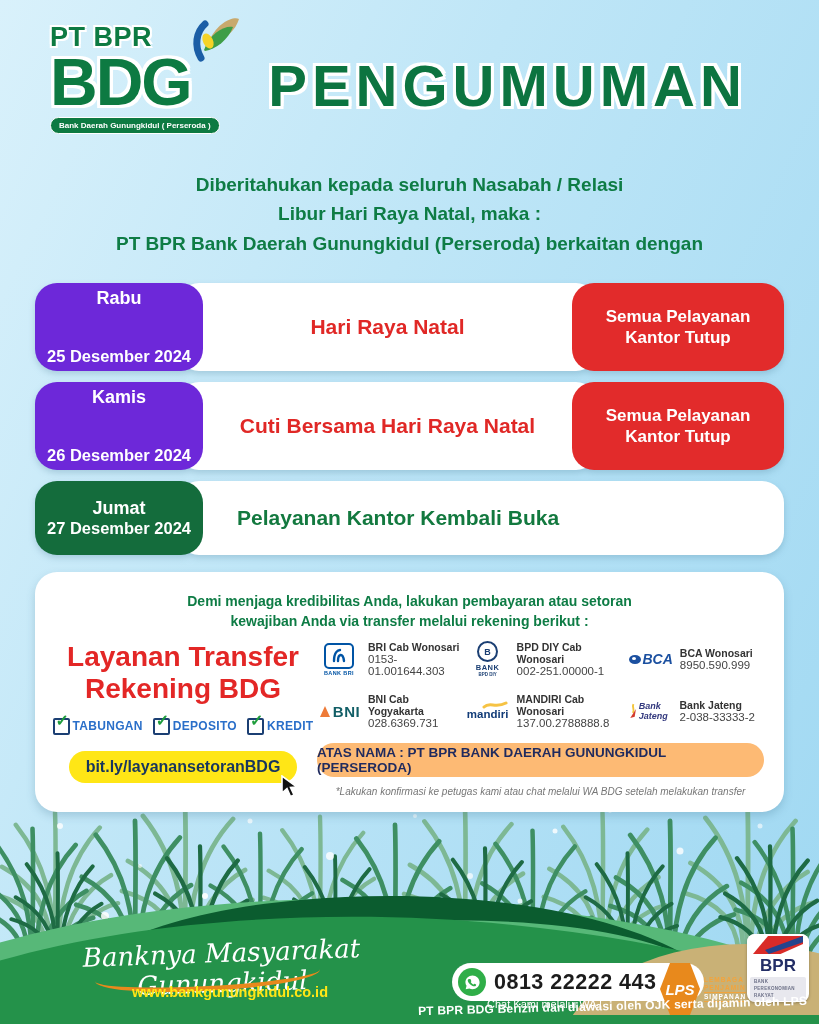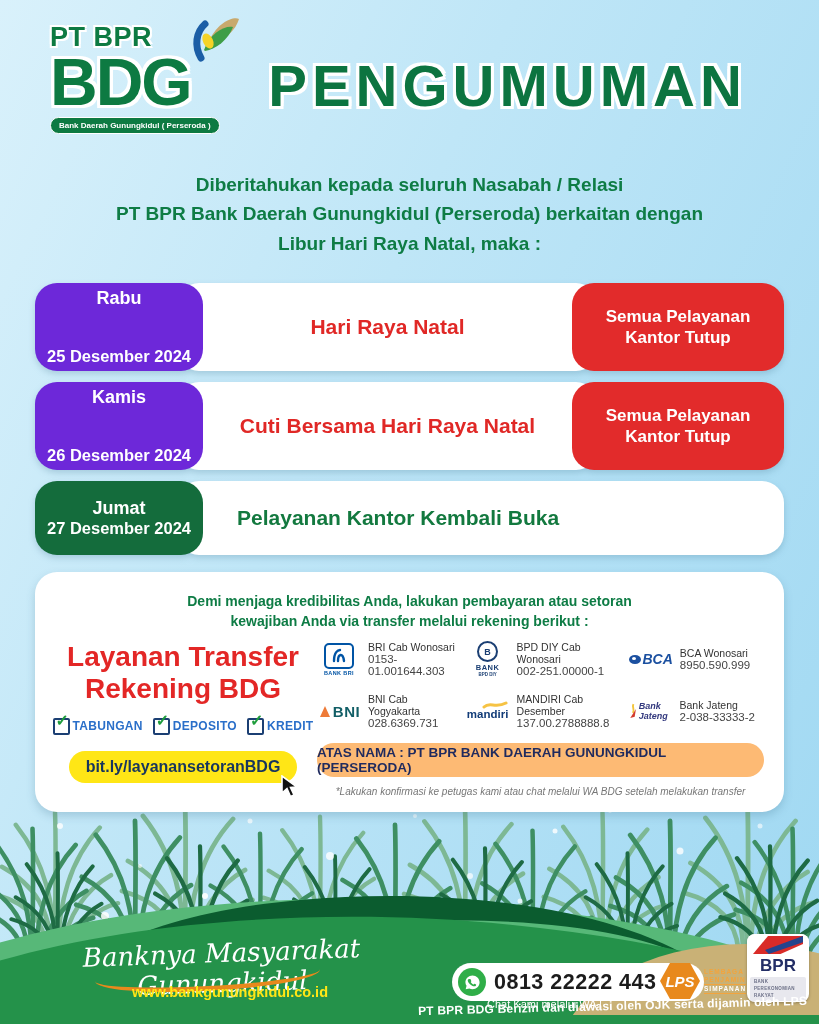--- a/index.html
+++ b/index.html
@@ -59,21 +59,21 @@
   .cb-check{position:absolute;left:1px;top:-7px;font-size:16px;font-weight:800;color:#1f9d3c;line-height:1;}
   .cb-label{font-size:12px;font-weight:800;color:#2a6fc9;letter-spacing:.3px;
      text-shadow:-1px -1px 0 #fff,1px -1px 0 #fff,-1px 1px 0 #fff,1px 1px 0 #fff;}
   .link-pill{margin:16px auto 0;width:228px;background:#ffe616;border-radius:16px;padding:7px 0;
      color:#17355e;font-weight:800;font-size:16px;position:relative;cursor:pointer;}
   .cursor-icon{position:absolute;right:-4px;bottom:-16px;}
   .card-right{flex:1;padding-right:20px;}
   .bank-grid{display:grid;grid-template-columns:1fr 1.1fr 0.95fr;row-gap:16px;column-gap:6px;}
   .bank-item{display:flex;align-items:center;gap:7px;}
   .bank-logo{flex:0 0 44px;display:flex;flex-direction:column;align-items:center;justify-content:center;}
-  .bank-text .bname{font-size:10.5px;font-weight:400;color:#333;}
+  .bank-text .bname{font-size:10.5px;font-weight:700;color:#333;}
   .bank-text .bacct{font-size:11.5px;color:#444;}
   .bri-mark{width:26px;height:22px;border:2.5px solid #0054a5;border-radius:5px;display:flex;align-items:center;justify-content:center;}
   .bri-cap{font-size:5.5px;font-weight:800;color:#0054a5;margin-top:1px;letter-spacing:.4px;}
   .bpd-circ{width:17px;height:17px;border:2px solid #1b3f73;border-radius:50%;display:flex;align-items:center;justify-content:center;
      font-size:9px;font-weight:800;color:#1b3f73;}
   .bpd-cap1{font-size:7.5px;font-weight:800;color:#1b3f73;letter-spacing:.5px;margin-top:1px;}
   .bpd-cap2{font-size:4.5px;font-weight:800;color:#1b3f73;}
   .bca-wrap{display:flex;align-items:center;gap:2px;}
   .bca-dot{width:12px;height:9px;background:#1b50a0;border-radius:50%;position:relative;}
   .bca-dot:after{content:"";position:absolute;left:3px;top:2px;width:4px;height:3px;background:#fff;border-radius:50%;}
@@ -95,21 +95,21 @@
      font-family:"DejaVu Serif",serif;font-style:italic;font-size:26px;transform:rotate(-2deg);}
   .swoosh{left:95px;top:960px;width:225px;height:26px;border-bottom:5px solid #e8891c;
      border-radius:50%;transform:rotate(-3deg);z-index:4;}
   .website{left:120px;top:984px;width:220px;text-align:center;color:#ffe616;font-weight:700;font-size:14.5px;z-index:4;}
   .wa-note{left:487px;top:982px;color:#fff;font-size:11px;line-height:1.35;z-index:4;}
   .phone-pill{left:452px;top:963px;width:252px;height:38px;background:#fff;border-radius:20px;
      display:flex;align-items:center;gap:8px;padding-left:6px;z-index:4;box-sizing:border-box;cursor:pointer;}
   .wa-circle{width:28px;height:28px;border-radius:50%;background:#2fae48;display:flex;align-items:center;justify-content:center;}
   .phone-number{font-size:21.5px;font-weight:800;color:#1c1c1c;letter-spacing:.5px;}
   .lps{left:660px;top:963px;display:flex;align-items:center;gap:4px;z-index:4;}
-  .lps-hex{width:40px;height:36px;background:#e8891c;display:flex;align-items:center;justify-content:center;
+  .lps-hex{width:40px;height:52px;background:#e8891c;display:flex;align-items:center;justify-content:center;
      clip-path:polygon(25% 0,75% 0,100% 50%,75% 100%,25% 100%,0 50%);
      color:#fff;font-weight:800;font-style:italic;font-size:15px;}
   .lps-lines{display:flex;flex-direction:column;line-height:1.2;}
   .lps-lines span{font-size:6.5px;font-weight:800;letter-spacing:1px;}
   .lps-l1,.lps-l2{color:#f3a43c;}
   .lps-l3{color:#fff;border-top:1px solid #f3a43c;border-bottom:1px solid #f3a43c;}
   .bpr-logo{left:747px;top:934px;width:62px;height:68px;background:#fff;border-radius:8px;z-index:4;
      display:flex;flex-direction:column;align-items:center;overflow:hidden;box-shadow:0 1px 3px rgba(0,0,0,.3);}
   .bpr-flag{width:62px;height:22px;position:relative;background:#fff;}
   .bpr-flag .redpart{position:absolute;left:6px;top:2px;width:50px;height:18px;background:#d92b28;
@@ -133,22 +133,22 @@
 <svg class="abs leaf-icon" width="62" height="52" viewBox="0 0 62 52">
   <path d="M30 30 C38 8 56 2 61 5 C58 16 46 27 32 31 Z" fill="#c8a96d"></path>
   <path d="M26 36 C32 18 48 11 55 13 C50 26 38 35 27 37 Z" fill="#3e9e47"></path>
   <path d="M27 10 C18 18 16 32 23 44" fill="none" stroke="#1b5ea6" stroke-width="7" stroke-linecap="round"></path>
   <ellipse cx="30" cy="27" rx="5" ry="8" fill="#f5d327" transform="rotate(-25 30 27)"></ellipse>
 </svg>
 <div class="abs page-title">PENGUMUMAN</div>
 
 <div class="abs intro">
   <div>Diberitahukan kepada seluruh Nasabah / Relasi</div>
+  <div>Libur Hari Raya Natal, maka :</div>
   <div>PT BPR Bank Daerah Gunungkidul (Perseroda) berkaitan dengan</div>
-  <div>Libur Hari Raya Natal, maka :</div>
 </div>
 
 <div class="abs rows">
 
   <div class="srow srow-tall">
     <div class="daybox red">
       <div class="day">Rabu</div>
       <div class="date">25 Desember 2024</div>
     </div>
     <div class="eventbox">
@@ -285,21 +285,21 @@
         <div class="bank-item">
           <div class="bank-logo">
             <div class="mandiri-wrap">
               <svg width="26" height="8" viewBox="0 0 26 8">
                   <path d="M2 6 C8 0 13 8 24 2" fill="none" stroke="#f6c344" stroke-width="3" stroke-linecap="round"></path>
                 </svg>
               <span class="mandiri-word">mandiri</span>
             </div>
           </div>
           <div class="bank-text">
-            <div class="bname">MANDIRI Cab Desember</div>
+            <div class="bname">MANDIRI Cab Wonosari</div>
             <div class="bacct">137.00.2788888.8</div>
           </div>
         </div>
 
         <div class="bank-item">
           <div class="bank-logo">
             <div class="jateng-wrap">
               <svg width="13" height="22" viewBox="0 0 13 22">
                   <path d="M7 0 C4 6 10 8 6 14" fill="none" stroke="#f3c53a" stroke-width="3"></path>
                   <path d="M2 22 L11 8 L9 20 Z" fill="#d33b2f"></path>

